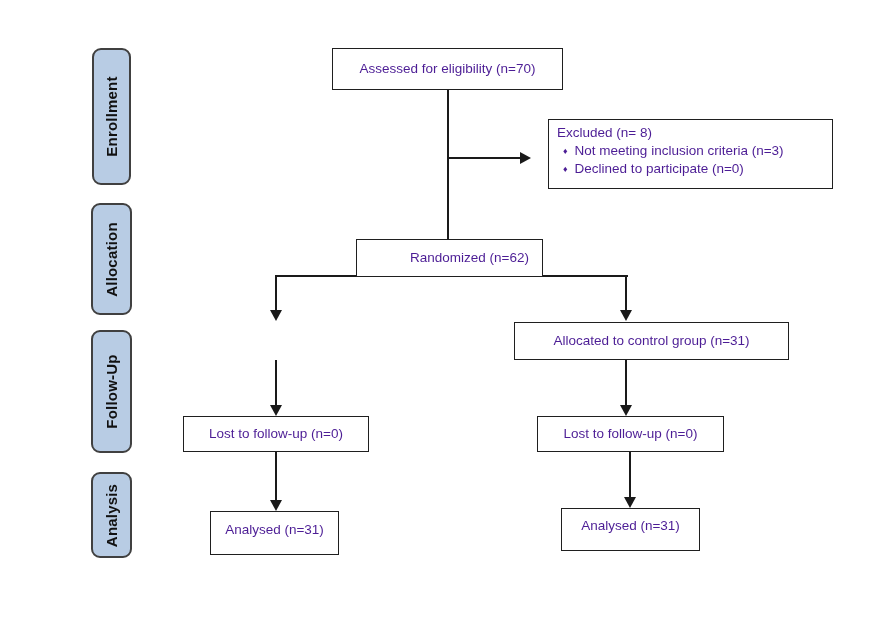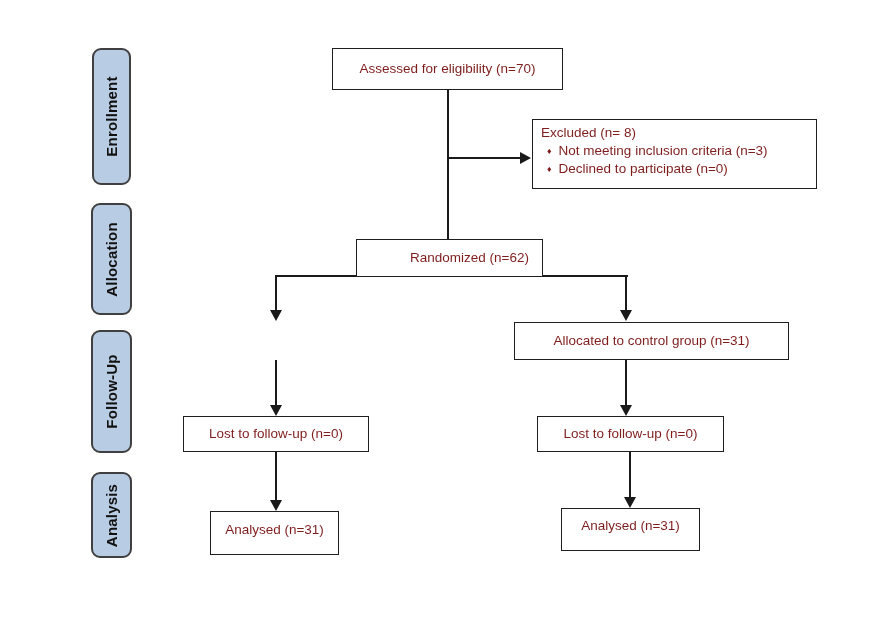--- a/index.html
+++ b/index.html
@@ -37,30 +37,31 @@
   
   .fbox {
     position: absolute;
     background: #ffffff;
     border: 1.5px solid #1f1f1f;
     box-sizing: border-box;
     display: flex;
     align-items: center;
     justify-content: center;
     font-size: 13.5px;
-    color: #7f1d1d;
+    color: #4c1d95;
     text-align: center;
     line-height: 1.25;
   }
   .fbox.left-align {
     align-items: flex-start;
     justify-content: flex-start;
     flex-direction: column;
     text-align: left;
     padding: 5px 8px 4px 8px;
+    margin-left: 16px;
   }
   .bullet-row {
     display: flex;
     align-items: baseline;
     margin-top: 1px;
   }
   .bullet-glyph {
     font-size: 9px;
     margin: 0 7px 0 6px;
     position: relative;

